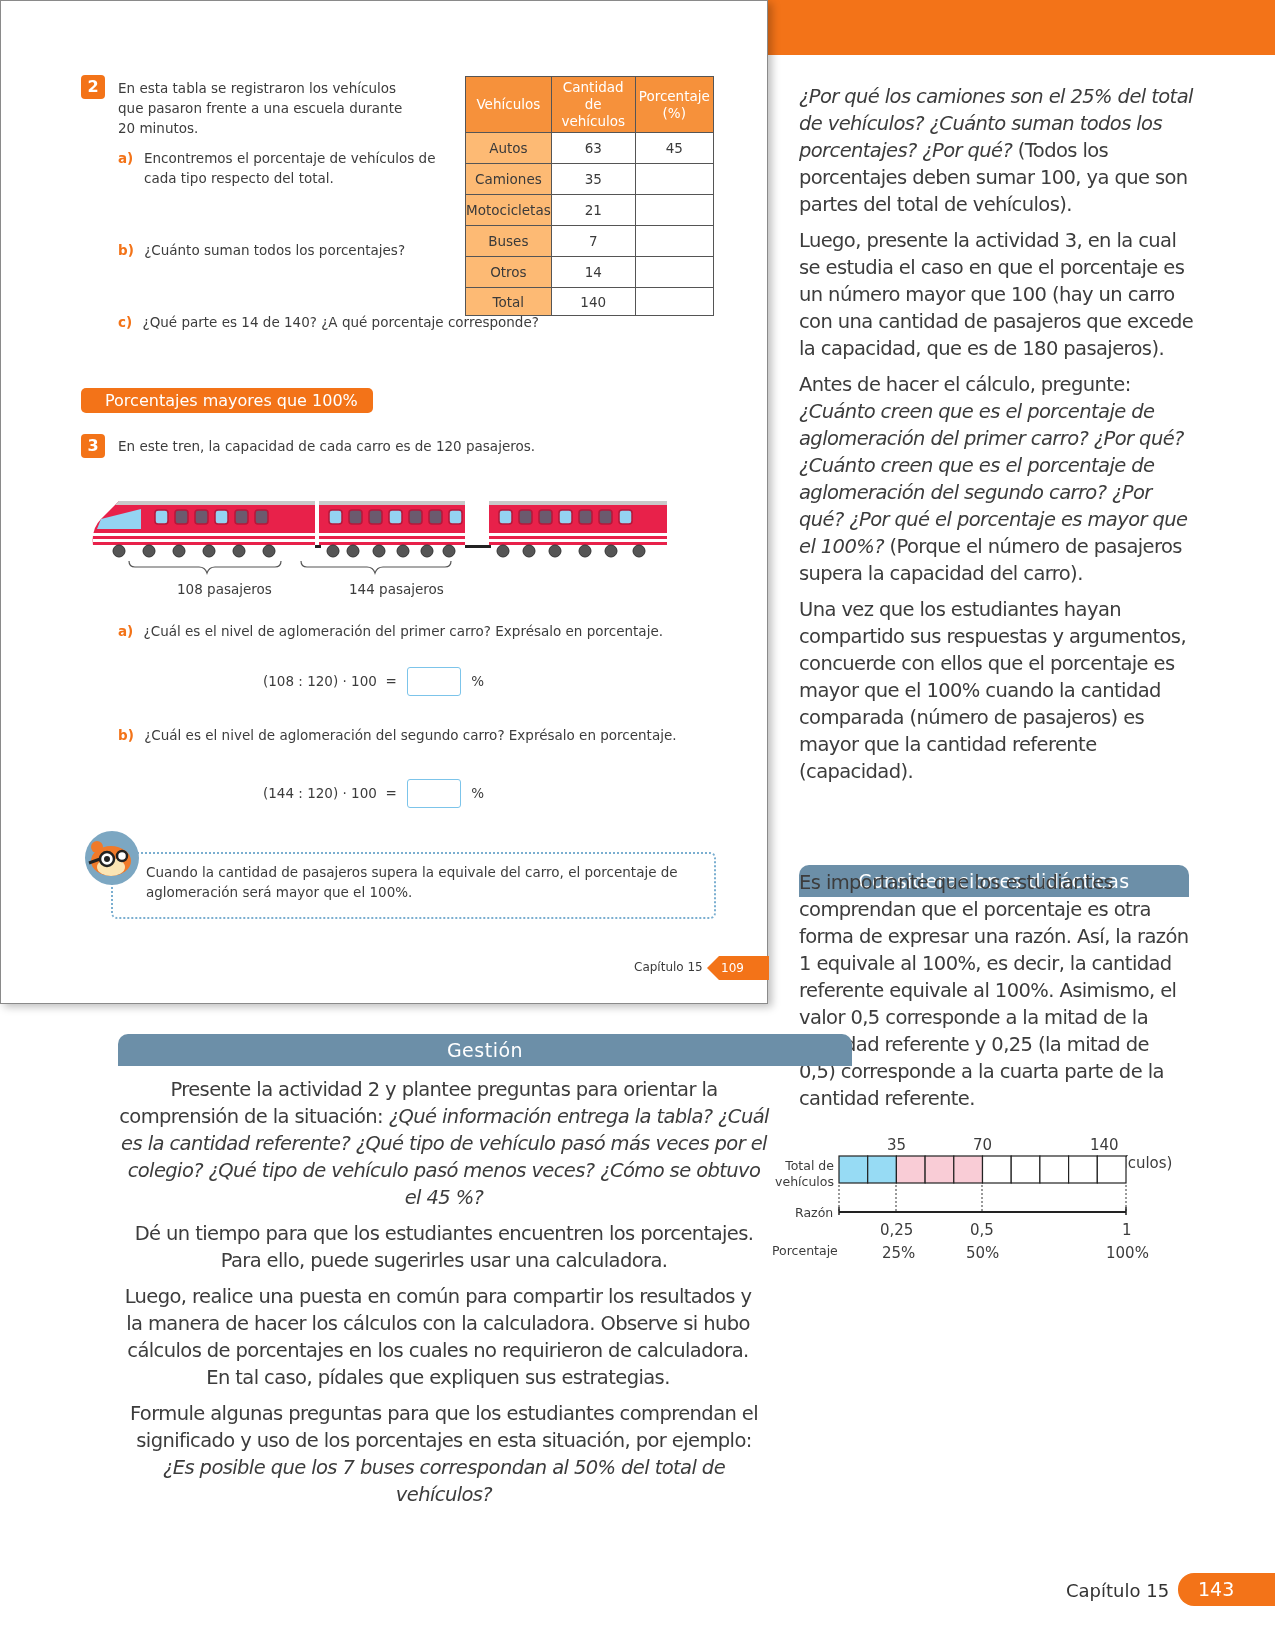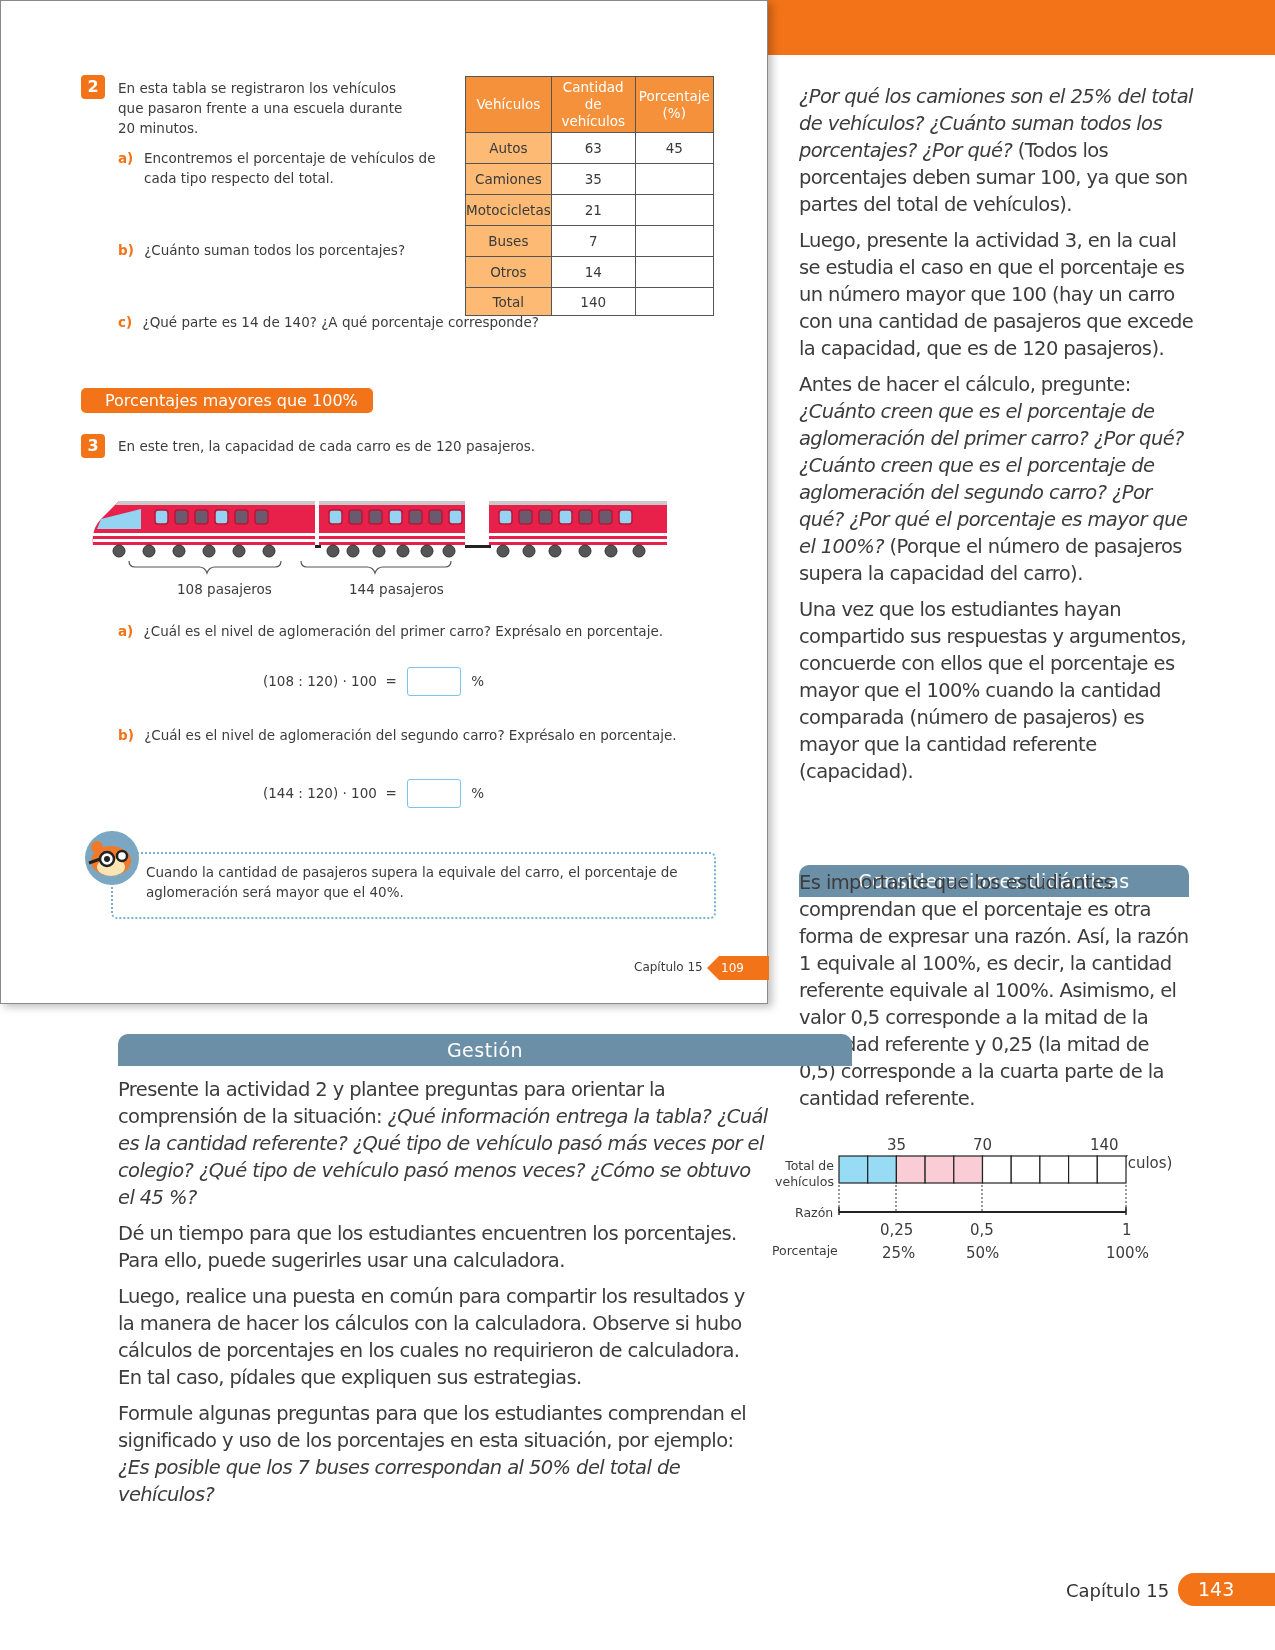--- a/index.html
+++ b/index.html
@@ -54,21 +54,21 @@
     clip-path: polygon(12px 0, 100% 0, 100% 100%, 12px 100%, 0 50%);
   }
 
   
   .tg { font-family: "DejaVu Sans", sans-serif; font-size: 19.5px; line-height: 27px; color: #3c3c3c; letter-spacing: -0.6px; }
   .tg i { font-style: italic; }
   .tg b { font-weight: normal; }
   .tg p { margin-bottom: 9px; }
 
   .right-col { position: absolute; left: 799px; top: 83px; width: 400px; }
-  .left-col { position: absolute; left: 118px; top: 1076px; width: 652px; }
+  .left-col { position: absolute; left: 118px; top: 1076px; width: 652px; text-align: center; }
 
   .banner {
     position: absolute; height: 32px; background: #6c8fa8; color: #fff; font-size: 19px;
     text-align: center; line-height: 32px; border-radius: 10px 10px 0 0; letter-spacing: 0.5px;
   }
 
   .footer-chapter { position: absolute; left: 1066px; top: 1580px; font-size: 18px; color: #333; }
   .footer-page {
     position: absolute; left: 1178px; top: 1573px; width: 97px; height: 33px; background: #f37318; color: #fff;
     font-size: 19px; line-height: 33px; padding-left: 20px; border-radius: 16px 0 0 16px;
@@ -255,30 +255,30 @@
       <ellipse cx="26" cy="36" rx="14" ry="9" fill="#fbe5b4"></ellipse>
       <circle cx="22" cy="28" r="7" fill="#fff" stroke="#222" stroke-width="2.5"></circle>
       <circle cx="22" cy="28" r="3" fill="#222"></circle>
       <circle cx="37" cy="25" r="5" fill="#fff" stroke="#222" stroke-width="2.5"></circle>
       <line x1="4" y1="32" x2="15" y2="28" stroke="#222" stroke-width="3"></line>
       <circle cx="12" cy="16" r="6" fill="#f07a2a"></circle>
     </svg>
   </div>
   <div class="abs" style="left:145px; top:861px; line-height:20px;">
     <div>Cuando la cantidad de pasajeros supera la equivale del carro, el porcentaje de</div>
-    <div>aglomeración será mayor que el 40%.</div>
+    <div>aglomeración será mayor que el 100%.</div>
   </div>
 
   <div class="sp-footer-chapter">Capítulo 15</div>
   <div class="sp-footer-page">109</div>
 </div>
 
 <div class="right-col tg">
   <p><i>¿Por qué los camiones son el 25% del total de vehículos? ¿Cuánto suman todos los porcentajes? ¿Por qué?</i><span> (Todos los porcentajes deben sumar 100, ya que son partes del total de vehículos).</span></p>
-  <p><span>Luego, presente la </span><b>actividad 3</b><span>, en la cual se estudia el caso en que el porcentaje es un número mayor que 100 (hay un carro con una cantidad de pasajeros que excede la capacidad, que es de 120 pasajeros).</span></p>
+  <p><span>Luego, presente la </span><b>actividad 3</b><span>, en la cual se estudia el caso en que el porcentaje es un número mayor que 100 (hay un carro con una cantidad de pasajeros que excede la capacidad, que es de 180 pasajeros).</span></p>
   <p><span>Antes de hacer el cálculo, pregunte:</span><br><i>¿Cuánto creen que es el porcentaje de aglomeración del primer carro? ¿Por qué? ¿Cuánto creen que es el porcentaje de aglomeración del segundo carro? ¿Por qué? ¿Por qué el porcentaje es mayor que el 100%?</i><span> (Porque el número de pasajeros supera la capacidad del carro).</span></p>
   <p>Una vez que los estudiantes hayan compartido sus respuestas y argumentos, concuerde con ellos que el porcentaje es mayor que el 100% cuando la cantidad comparada (número de pasajeros) es mayor que la cantidad referente (capacidad).</p>
 </div>
 
 <div class="banner" style="left:799px; top:865px; width:390px;">Consideraciones didácticas</div>
 <div class="tg" style="position:absolute; left:799px; top:869px; width:390px;">Es importante que los estudiantes comprendan que el porcentaje es otra forma de expresar una razón. Así, la razón 1 equivale al 100%, es decir, la cantidad referente equivale al 100%. Asimismo, el valor 0,5 corresponde a la mitad de la cantidad referente y 0,25 (la mitad de 0,5) corresponde a la cuarta parte de la cantidad referente.</div>
 
 <div class="bm" style="left:0; top:0;">
   <div class="abs" style="left:887px; top:1136px; font-size:15px;">35</div>
   <div class="abs" style="left:973px; top:1136px; font-size:15px;">70</div>

